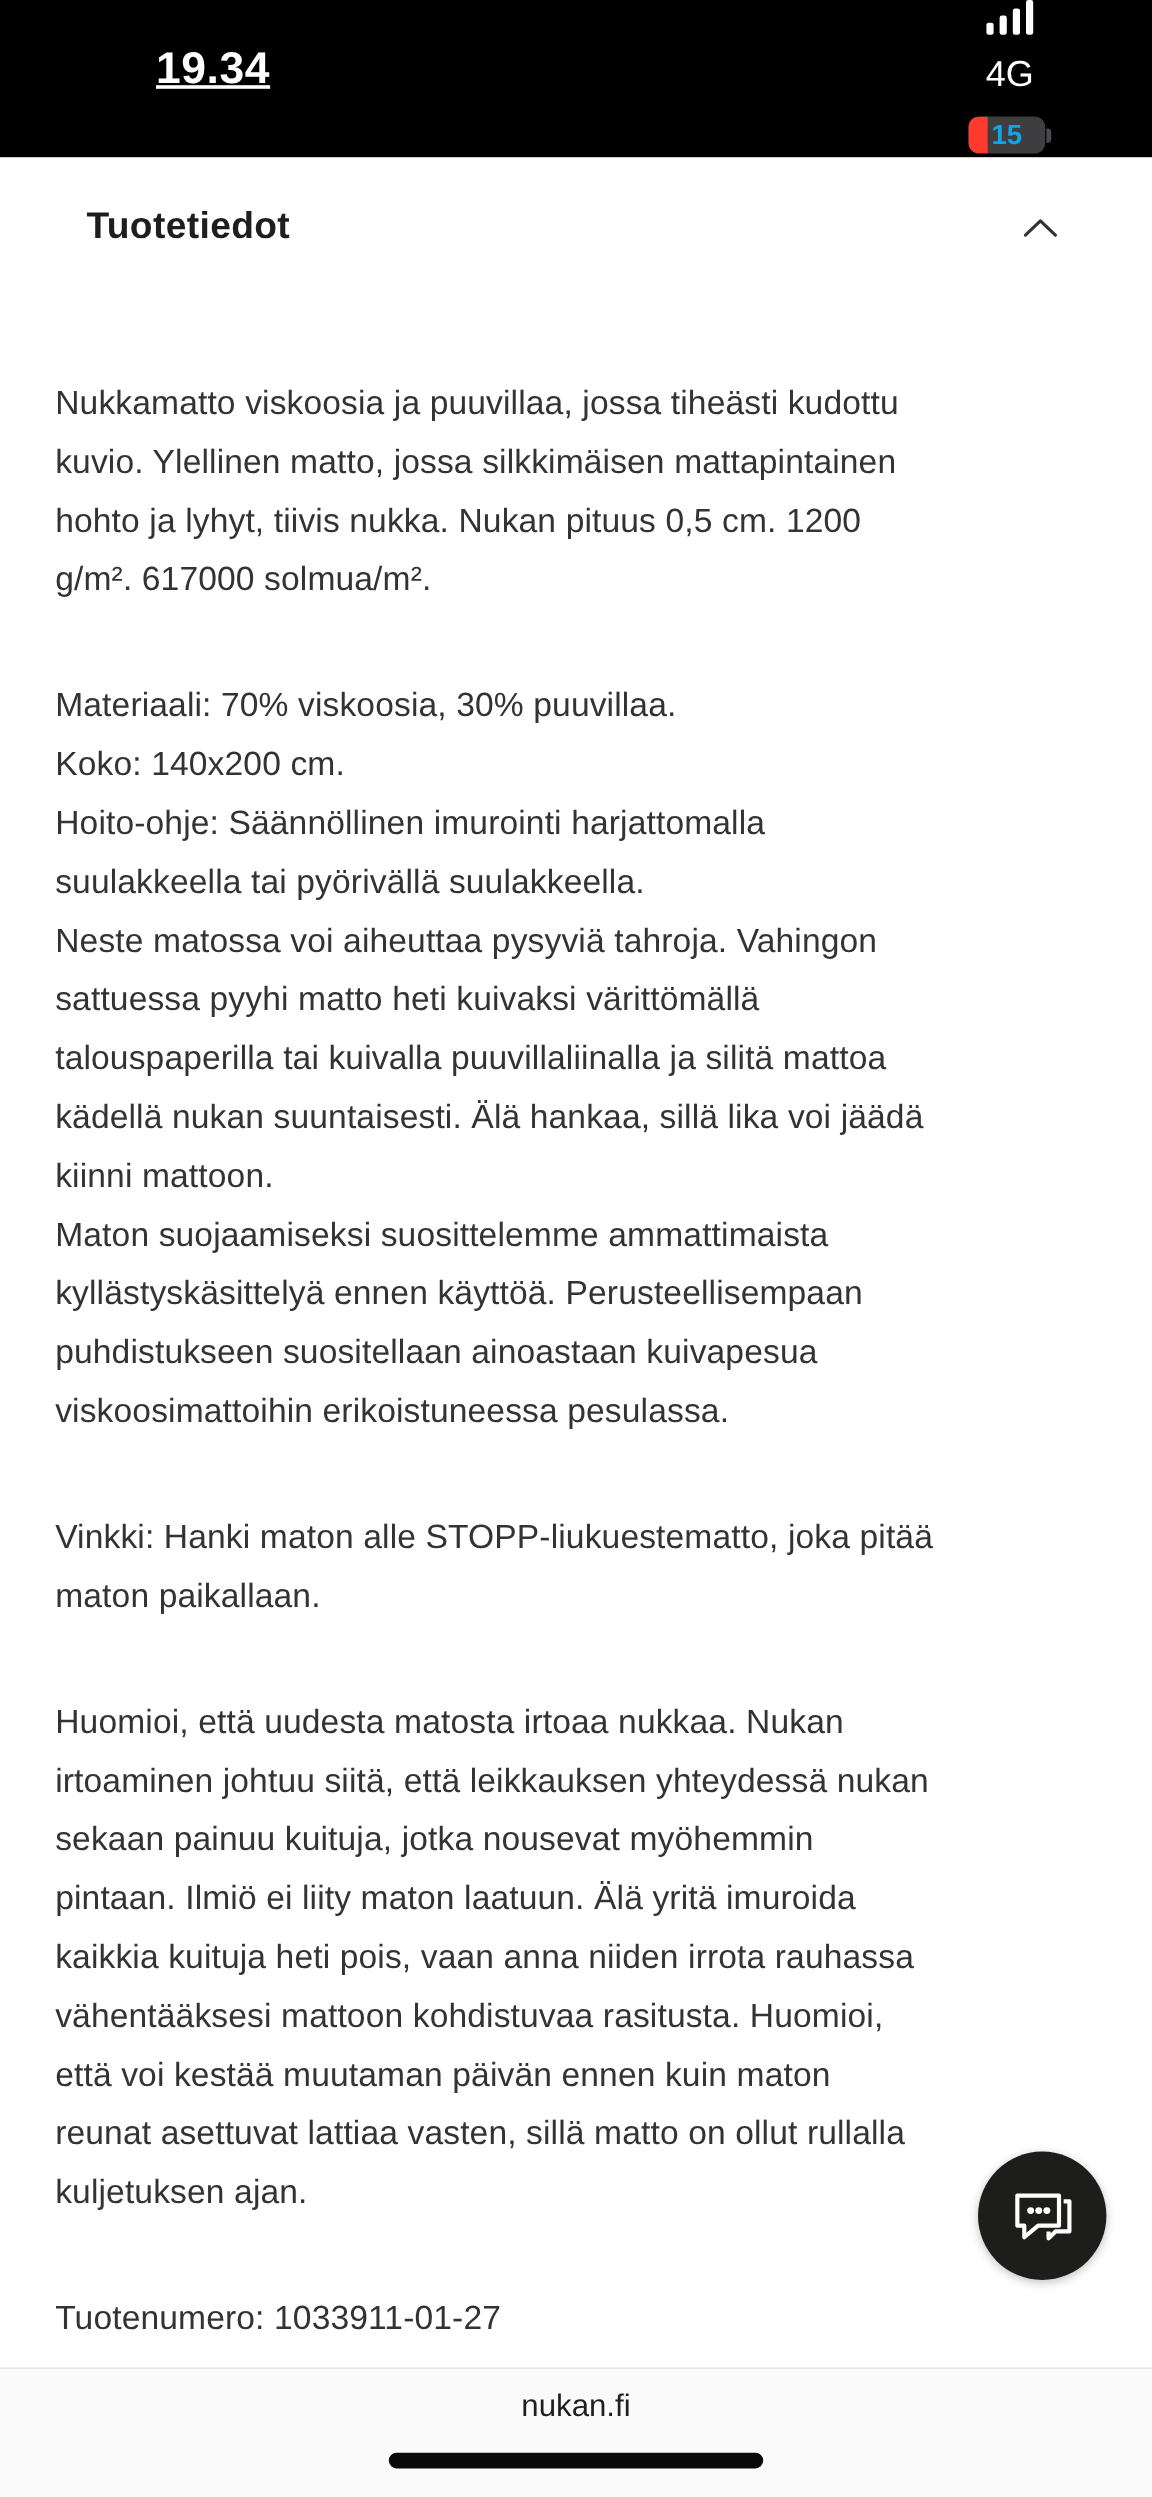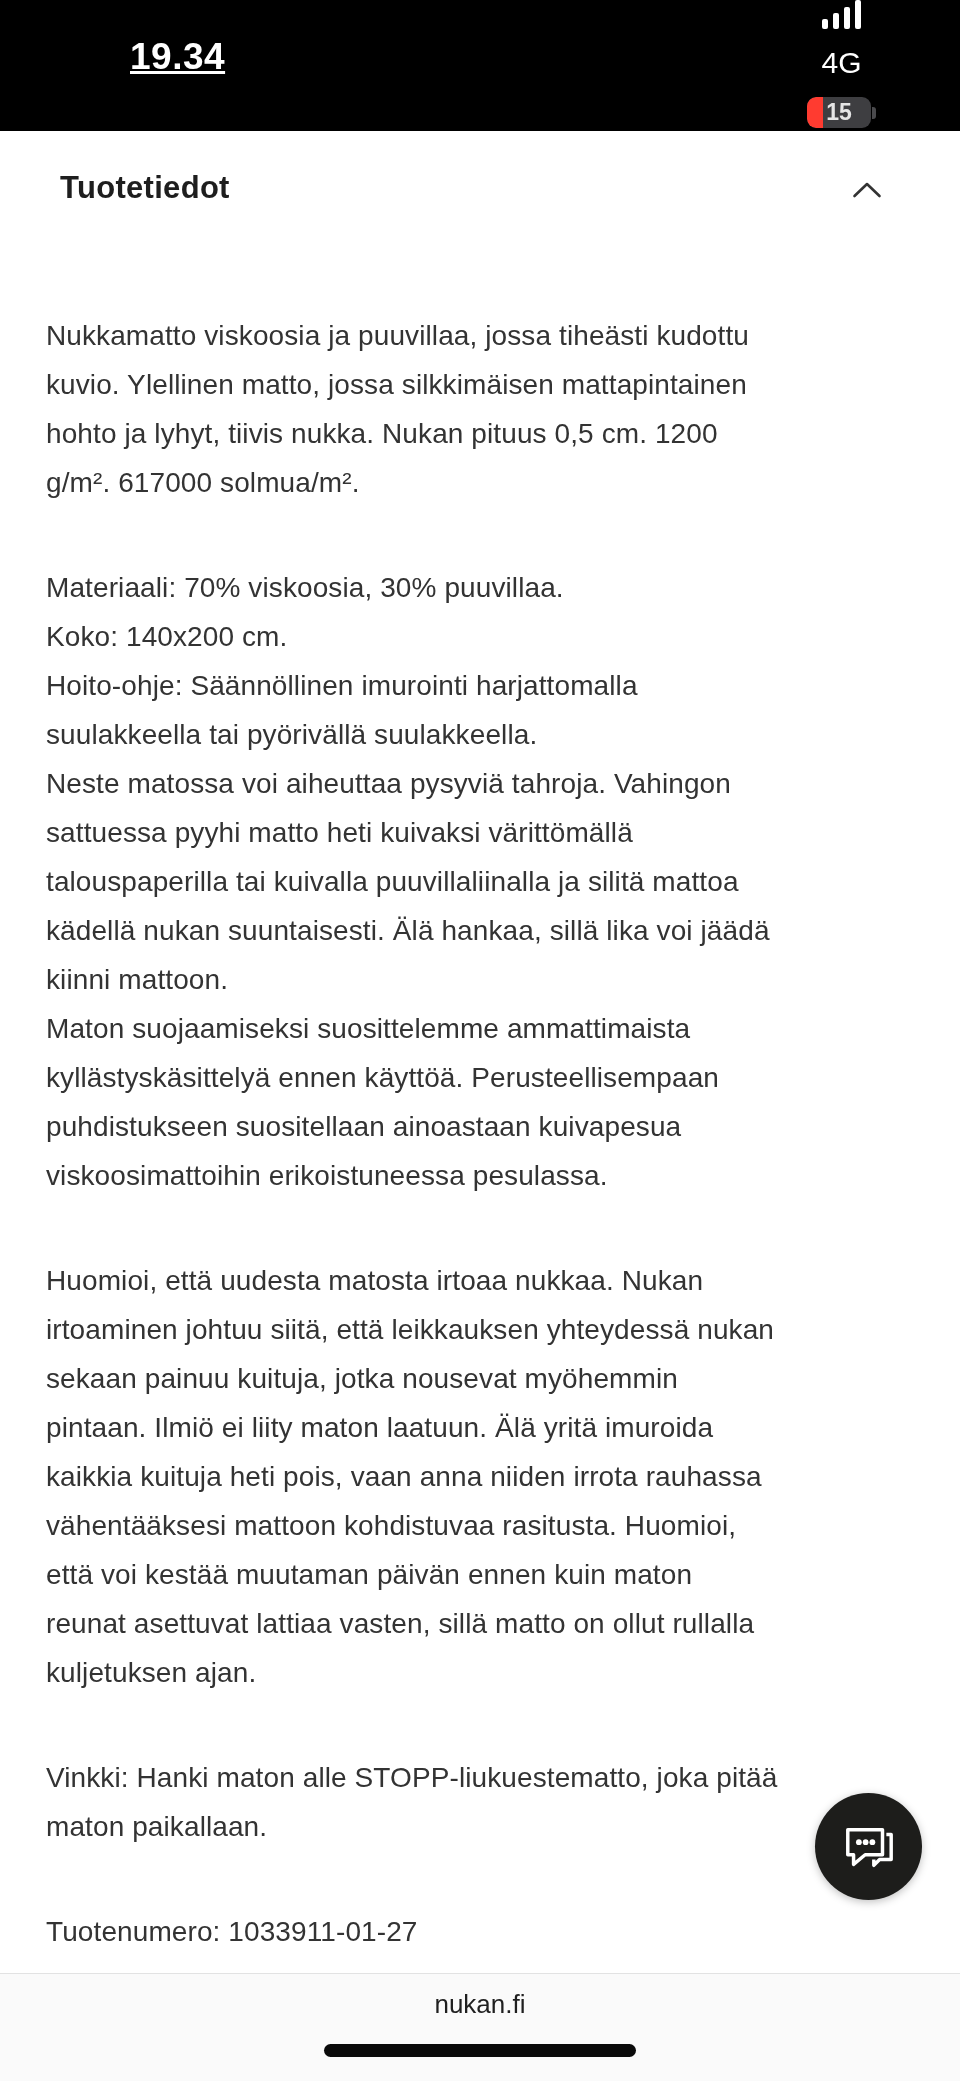--- a/index.html
+++ b/index.html
@@ -40,31 +40,31 @@
     position:relative; width:64px; height:31px;
     background:#3e3e41; border-radius:9px; overflow:hidden;
   }
   .battery-fill {
     position:absolute; left:0; top:0; width:16px; height:31px;
     background:#ff3b30; border-radius:9px 0 0 9px;
   }
   .battery-label {
     position:absolute; left:0; top:0; width:64px; height:31px;
     display:flex; align-items:center; justify-content:center;
-    color:#e5e5e5; font-size:23px; font-weight:700;
+    color:#0ea5e9; font-size:23px; font-weight:700;
   }
   .battery-cap {
     width:4px; height:12px; margin-left:1px;
     background:#4a4a4d; border-radius:0 3px 3px 0;
   }
 
   
   .panel-header { position:absolute; top:0; left:0; width:960px; cursor:pointer; }
   .panel-title {
-    position:absolute; left:60px; top:170px;
+    position:absolute; left:72px; top:170px;
     font-size:31px; font-weight:700; color:#1e1e1e; letter-spacing:0.3px;
   }
   .chevron-up { position:absolute; left:852px; top:181px; }
 
   
   .panel-body {
     position:absolute; left:46px; top:311px; width:876px;
     color:#333; font-size:28px; line-height:49px;
   }
   .panel-body p { white-space:pre-line; margin:0 0 56px 0; letter-spacing:0.1px; }
@@ -140,31 +140,31 @@
 suulakkeella tai pyörivällä suulakkeella.
 Neste matossa voi aiheuttaa pysyviä tahroja. Vahingon
 sattuessa pyyhi matto heti kuivaksi värittömällä
 talouspaperilla tai kuivalla puuvillaliinalla ja silitä mattoa
 kädellä nukan suuntaisesti. Älä hankaa, sillä lika voi jäädä
 kiinni mattoon.
 Maton suojaamiseksi suosittelemme ammattimaista
 kyllästyskäsittelyä ennen käyttöä. Perusteellisempaan
 puhdistukseen suositellaan ainoastaan kuivapesua
 viskoosimattoihin erikoistuneessa pesulassa.</p>
+    <p>Vinkki: Hanki maton alle STOPP-liukuestematto, joka pitää
+maton paikallaan.</p>
     <p>Huomioi, että uudesta matosta irtoaa nukkaa. Nukan
 irtoaminen johtuu siitä, että leikkauksen yhteydessä nukan
 sekaan painuu kuituja, jotka nousevat myöhemmin
 pintaan. Ilmiö ei liity maton laatuun. Älä yritä imuroida
 kaikkia kuituja heti pois, vaan anna niiden irrota rauhassa
 vähentääksesi mattoon kohdistuvaa rasitusta. Huomioi,
 että voi kestää muutaman päivän ennen kuin maton
 reunat asettuvat lattiaa vasten, sillä matto on ollut rullalla
 kuljetuksen ajan.</p>
-    <p>Vinkki: Hanki maton alle STOPP-liukuestematto, joka pitää
-maton paikallaan.</p>
     <p>Tuotenumero: 1033911-01-27</p>
   </div>
 
   <button class="chat-fab" type="button">
     <svg width="58" height="54" viewBox="0 0 60 56">
       <path d="M8 10 H44 V36 H26 L14 46 V36 H8 Z" fill="none" stroke="#ffffff" stroke-width="3.6" stroke-linejoin="round"></path>
       <path d="M48 15 H53 V41 H41 L35 47 V41" fill="none" stroke="#ffffff" stroke-width="3.6" stroke-linejoin="round"></path>
       <circle cx="19.5" cy="23" r="3" fill="#ffffff"></circle>
       <circle cx="26.5" cy="23" r="3" fill="#ffffff"></circle>
       <circle cx="33.5" cy="23" r="3" fill="#ffffff"></circle>

